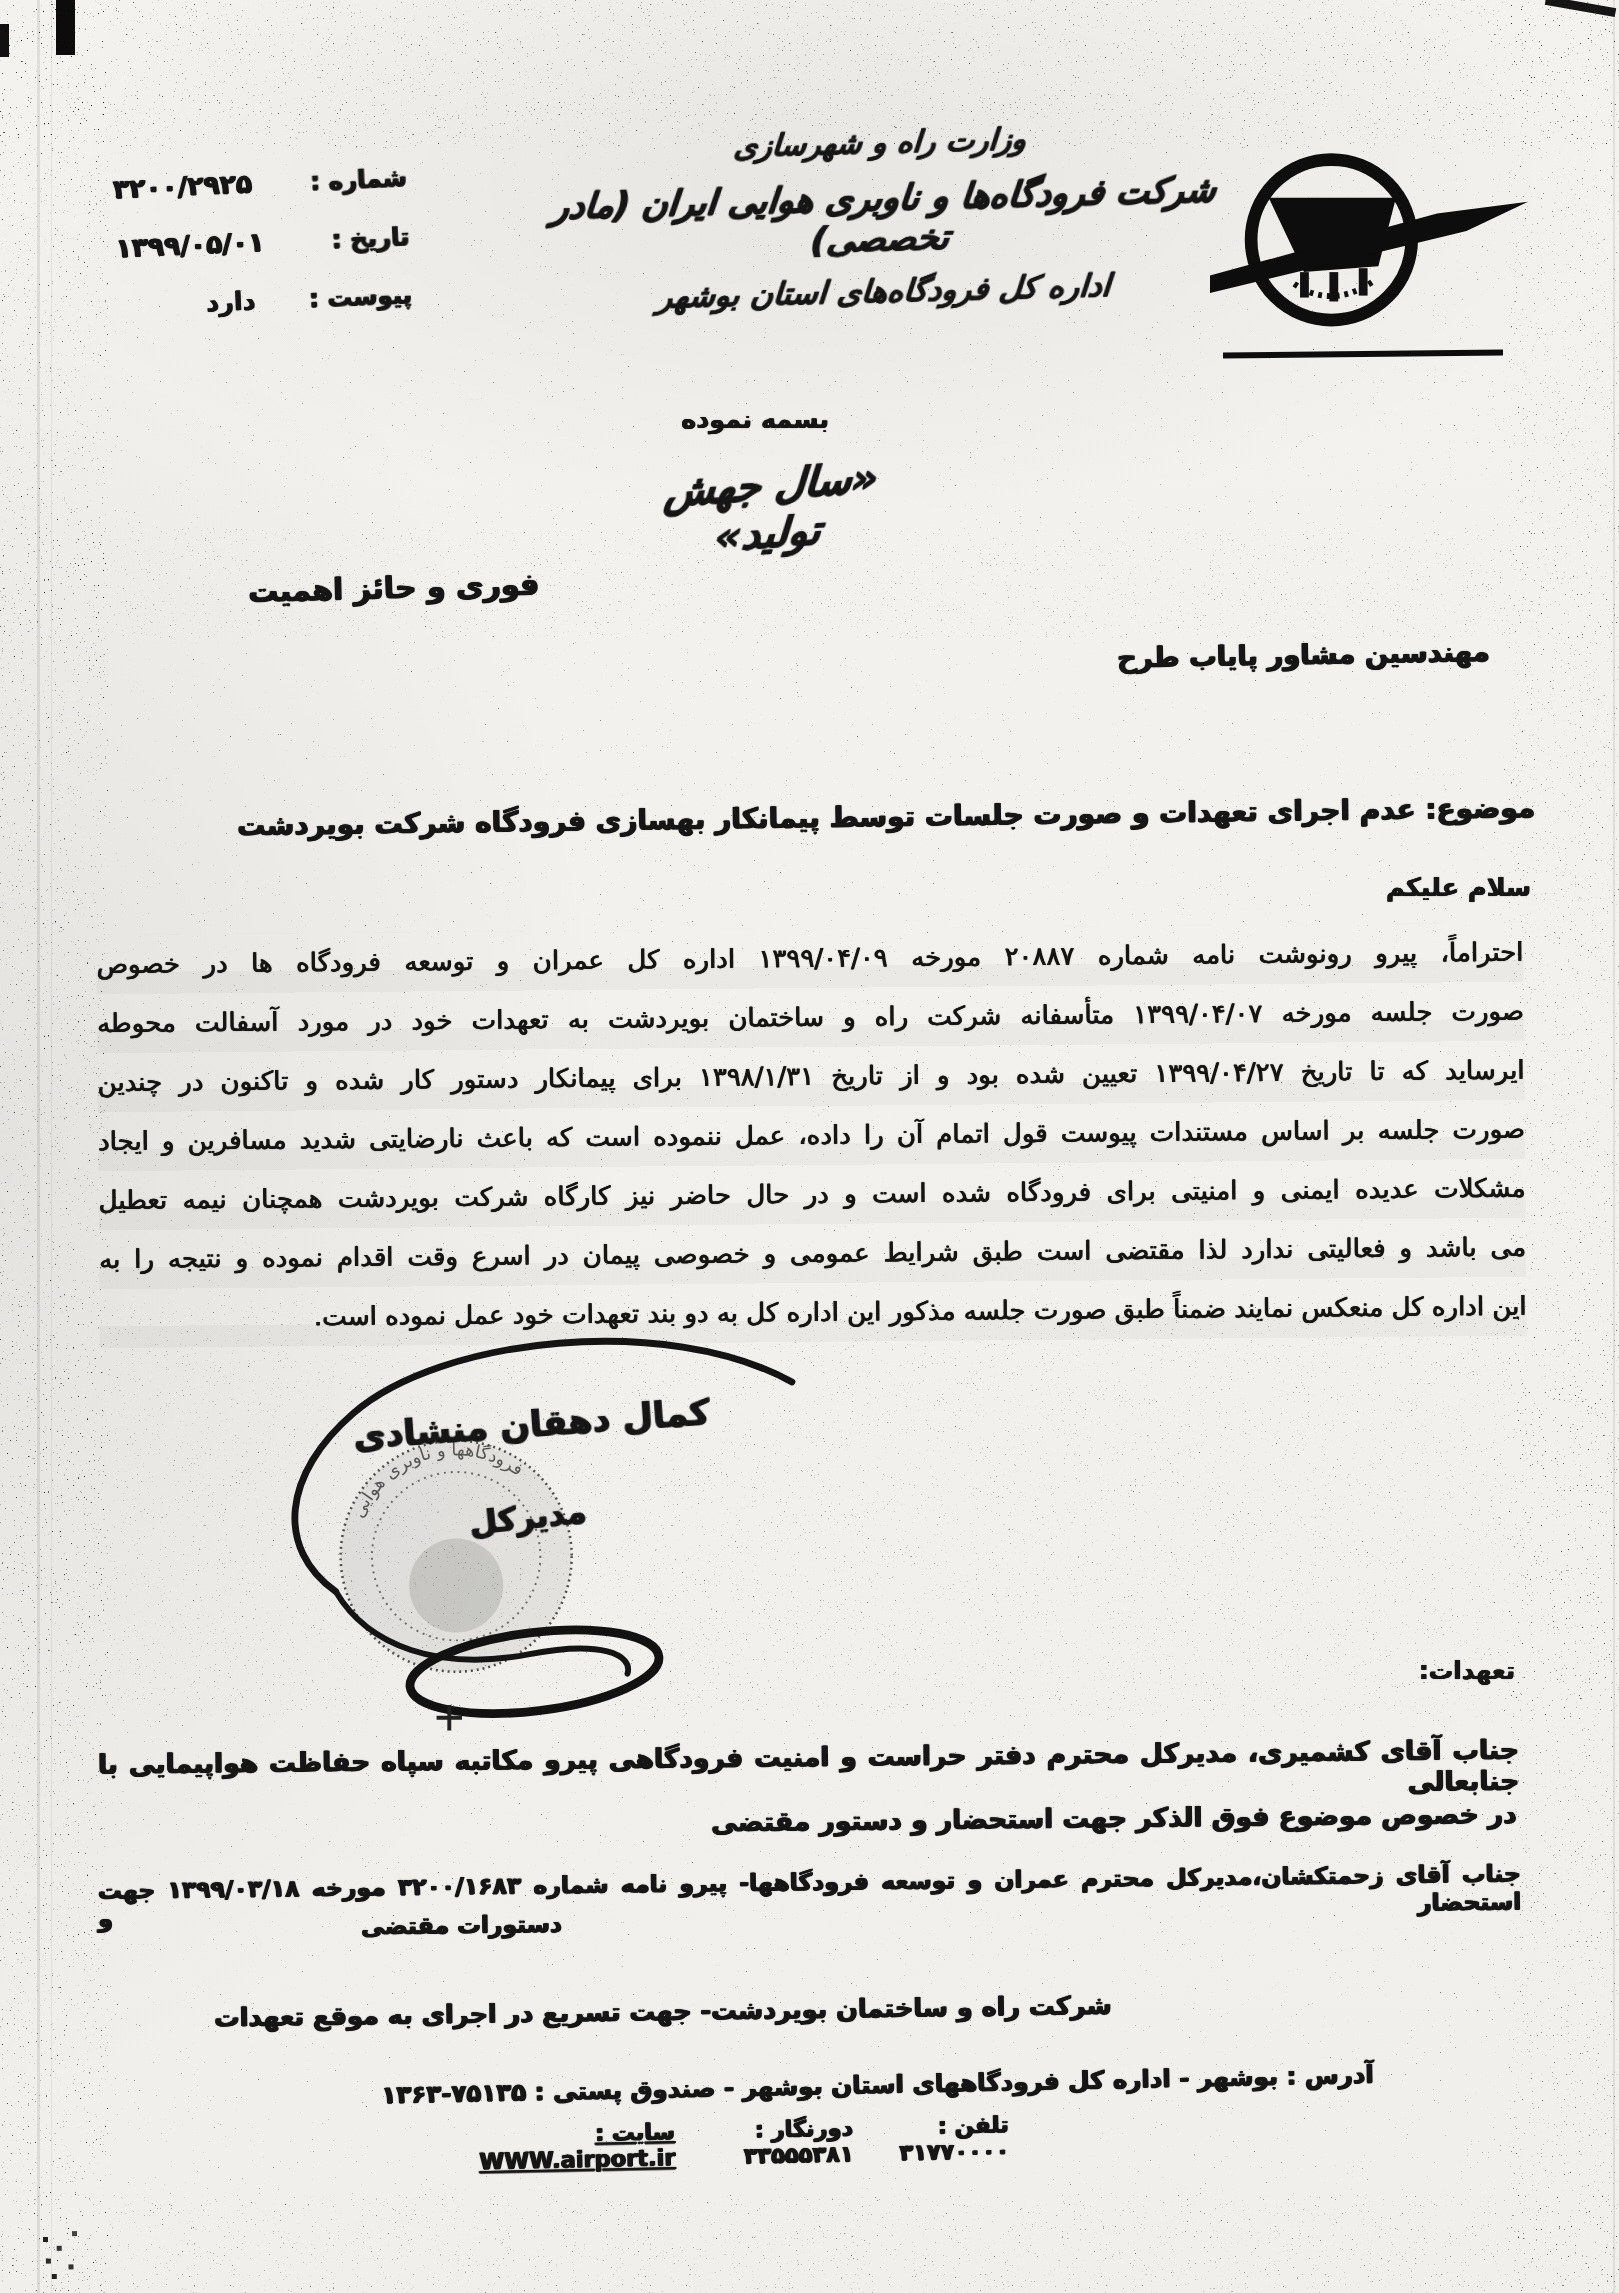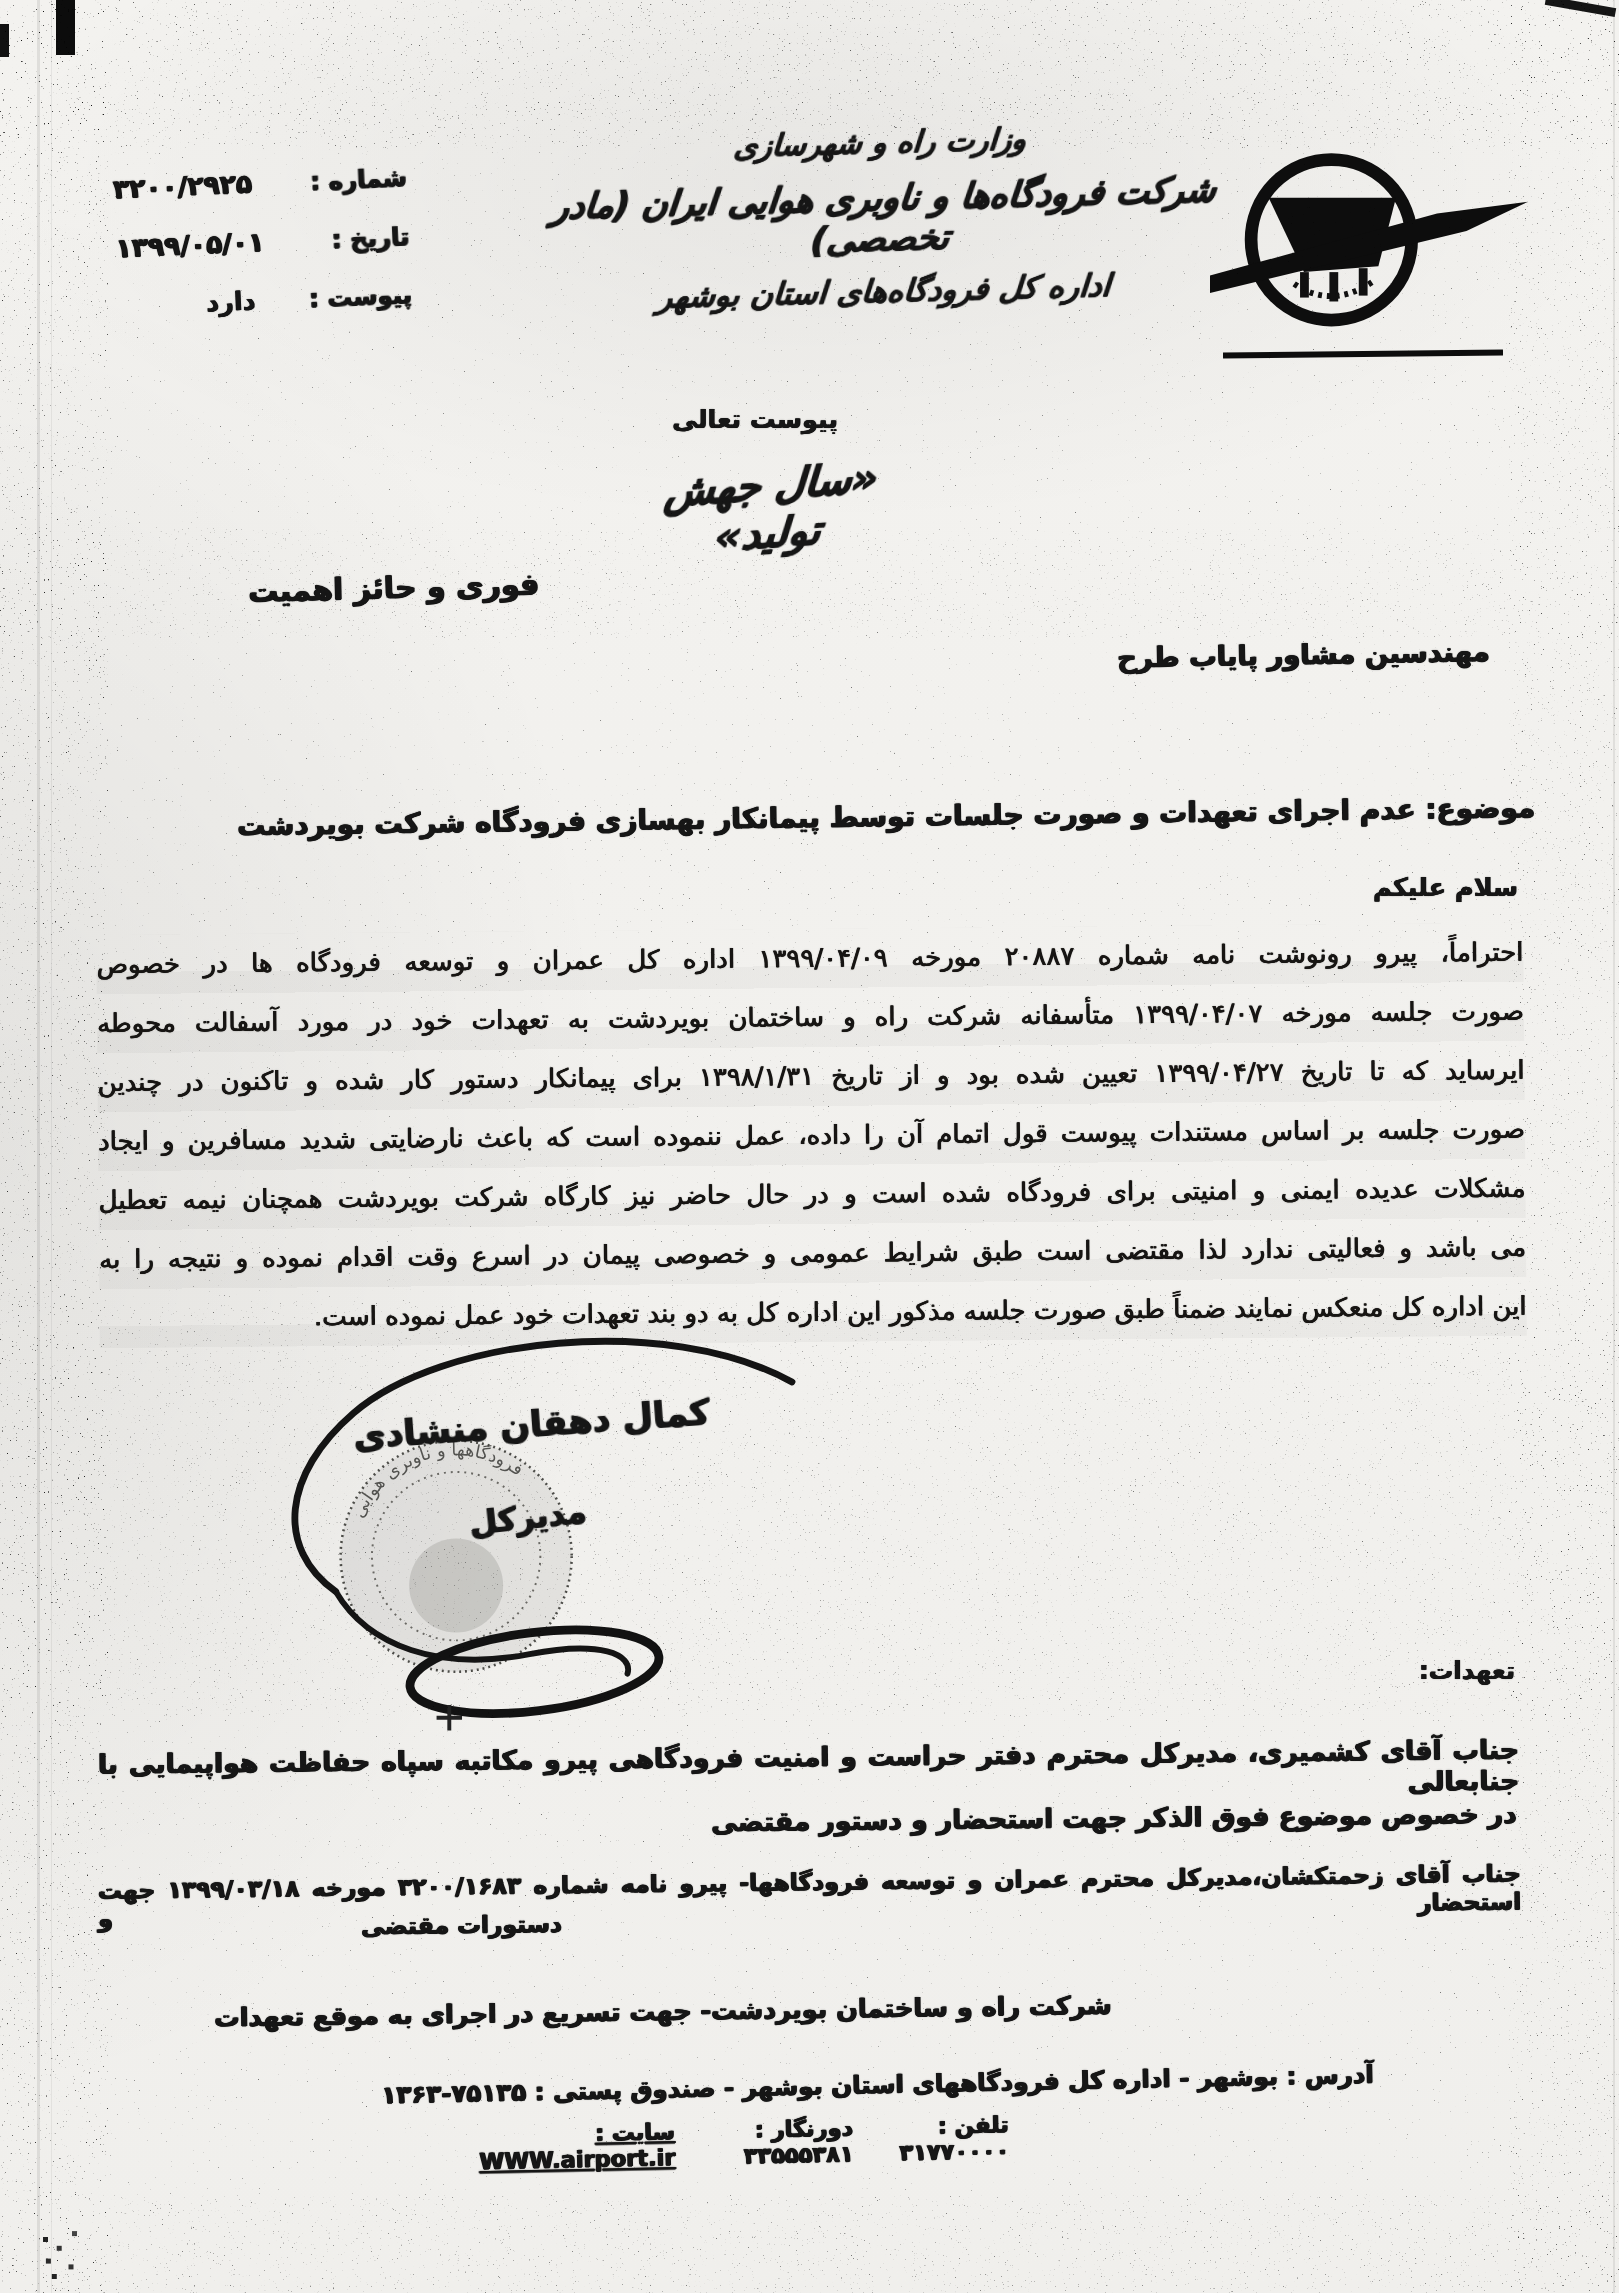--- a/index.html
+++ b/index.html
@@ -63,30 +63,30 @@
     <circle cx="124" cy="105" r="82" fill="none" stroke="#0e0e0e" stroke-width="13"></circle>
     <polygon points="60,62 190,62 172,132 96,138" fill="#0d0d0d"></polygon>
     <polygon points="-60,158 232,78 325,66 262,96 -52,172" fill="#0d0d0d"></polygon>
     <rect x="92" y="138" width="9" height="26" fill="#111"></rect>
     <rect x="122" y="138" width="9" height="30" fill="#111"></rect>
     <rect x="152" y="134" width="9" height="28" fill="#111"></rect>
     <path d="M86 150 Q124 176 166 148" fill="none" stroke="#111" stroke-width="6" stroke-dasharray="4 5"></path>
   </svg>
   <div class="abs" style="left:1223px;top:351px;width:280px;height:5.9px;background:#0d0d0d;transform:rotate(-.6deg);"></div>
 
-  <div class="abs fa smudge" style="left:647px;top:404px;width:216px;text-align:center;font-size:25.5px;font-weight:bold;letter-spacing:6.9px;">پیوست تعالی</div>
+  <div class="abs fa smudge" style="left:647px;top:404px;width:216px;text-align:center;font-size:25.5px;font-weight:bold;letter-spacing:6.9px;">بسمه نموده</div>
   <div class="abs fa nastaliq heavy" style="left:637px;top:461px;width:265px;text-align:center;font-size:41px;transform:rotate(-4deg) skewX(-8deg);filter:blur(0.3px);">«سال جهش تولید»</div>
 
   <div class="abs fa heavy" style="left:248px;top:570px;font-size:30px;transform:rotate(-1.5deg);">فوری و حائز اهمیت</div>
 
   <div class="abs fa heavy" style="right:129px;top:639px;font-size:27.4px;transform:rotate(-1deg);">مهندسین مشاور پایاب طرح</div>
 
   <div class="abs fa heavy" style="right:84px;top:800px;font-size:28px;transform:rotate(-.8deg);">موضوع: عدم اجرای تعهدات و صورت جلسات توسط پیمانکار بهسازی فرودگاه شرکت بویردشت</div>
 
-  <div class="abs fa smudge" style="right:101px;top:872px;font-size:25.5px;font-weight:bold;margin-left:37px;">سلام علیکم</div>
+  <div class="abs fa smudge" style="right:88px;top:872px;font-size:25.5px;font-weight:bold;margin-left:37px;">سلام علیکم</div>
 
   <div class="abs fa bodytext ink" style="left:98px;top:929px;width:1427px;transform:rotate(-.5deg);background:repeating-linear-gradient(180deg,transparent 0 37px,rgba(20,20,20,.035) 37px 59px);">
     <div class="jline smudge">احتراماً، پیرو رونوشت نامه شماره ۲۰۸۸۷ مورخه ۱۳۹۹/۰۴/۰۹ اداره کل عمران و توسعه فرودگاه ها در خصوص</div>
     <div class="jline smudge">صورت جلسه مورخه ۱۳۹۹/۰۴/۰۷ متأسفانه شرکت راه و ساختمان بویردشت به تعهدات خود در مورد آسفالت محوطه</div>
     <div class="jline smudge">ایرساید که تا تاریخ ۱۳۹۹/۰۴/۲۷ تعیین شده بود و از تاریخ ۱۳۹۸/۱/۳۱ برای پیمانکار دستور کار شده و تاکنون در چندین</div>
     <div class="jline smudge">صورت جلسه بر اساس مستندات پیوست قول اتمام آن را داده، عمل ننموده است که باعث نارضایتی شدید مسافرین و ایجاد</div>
     <div class="jline smudge">مشکلات عدیده ایمنی و امنیتی برای فرودگاه شده است و در حال حاضر نیز کارگاه شرکت بویردشت همچنان نیمه تعطیل</div>
     <div class="jline smudge">می باشد و فعالیتی ندارد لذا مقتضی است طبق شرایط عمومی و خصوصی پیمان در اسرع وقت اقدام نموده و نتیجه را به</div>
     <div class="rline smudge">این اداره کل منعکس نمایند ضمناً طبق صورت جلسه مذکور این اداره کل به دو بند تعهدات خود عمل نموده است.</div>
   </div>

